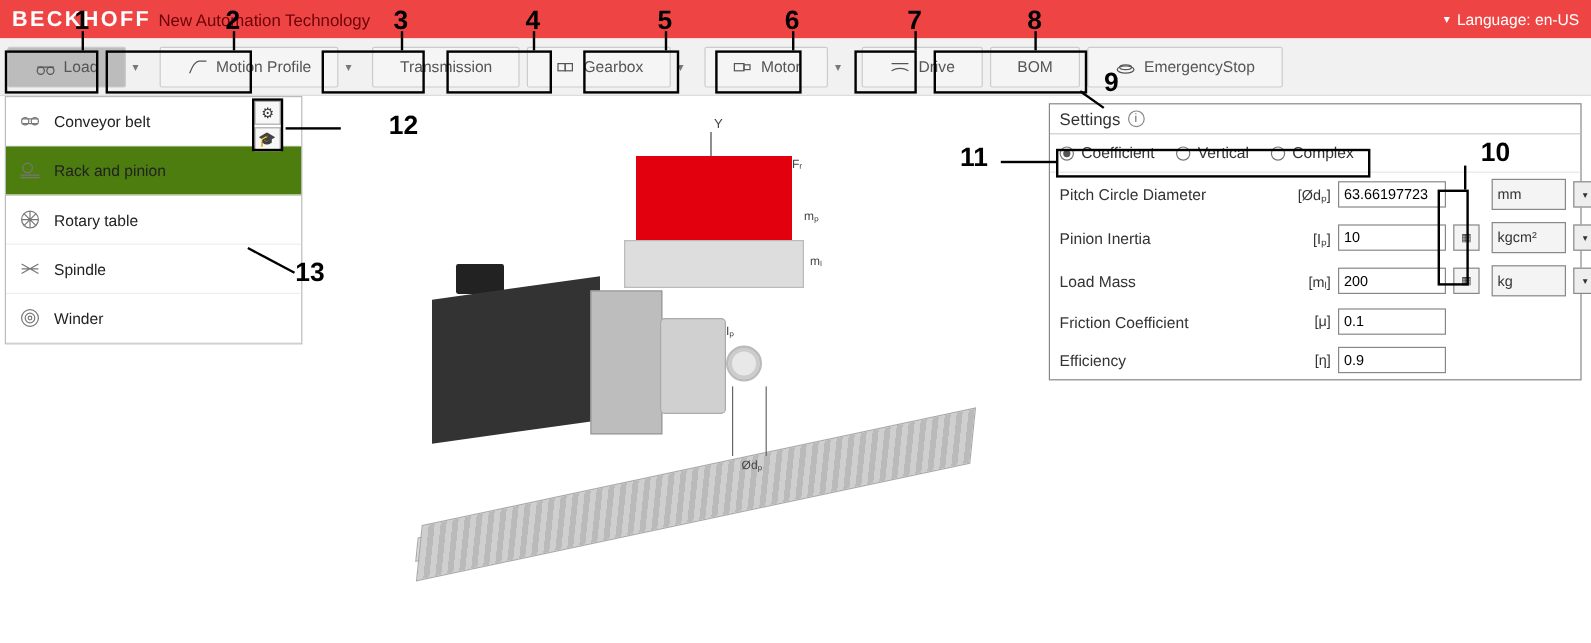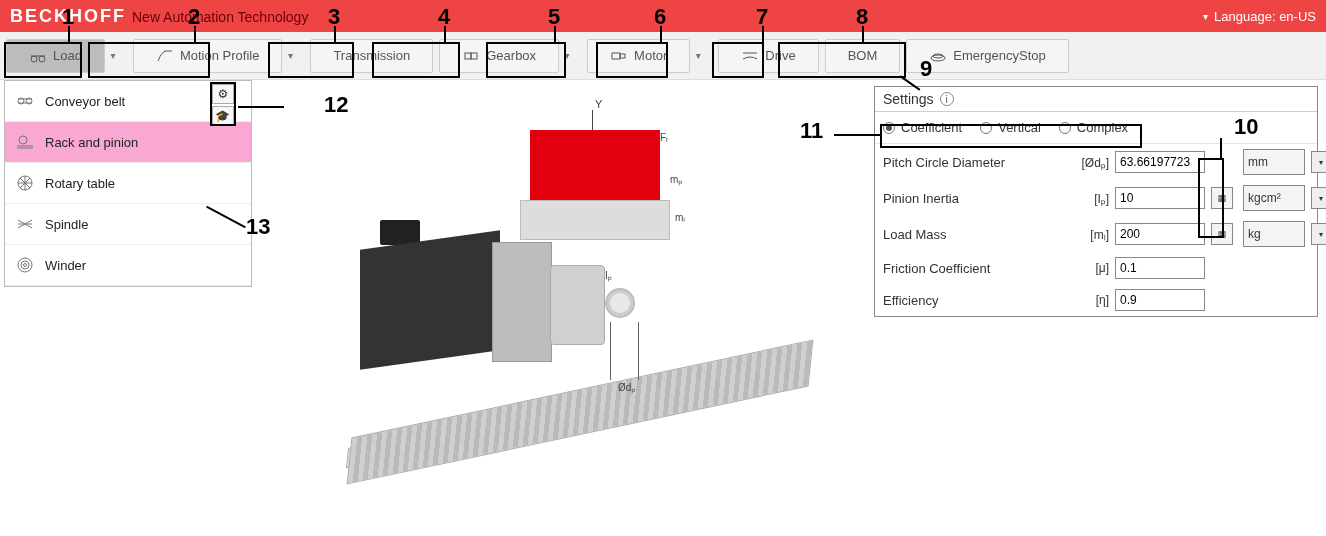--- a/index.html
+++ b/index.html
@@ -20,21 +20,21 @@
   .tool-btn { display: flex; align-items: center; gap: 6px; padding: 6px 22px; border: 1px solid transparent; background: #f5f5f5; border: 1px solid #ccc; border-radius: 2px; height: 34px; cursor: pointer; }
   .tool-btn.active { background: #bcbcbc; }
   .tool-btn .icon { width: 18px; height: 18px; display: inline-flex; align-items: center; justify-content: center; }
   .tool-btn .label { font-size: 13px; color: #555; }
   .tool-with-dd { display: flex; align-items: center; }
   .dd-chev { width: 16px; font-size: 10px; color: #777; text-align: center; cursor: pointer; margin-right: 6px; }
 
   
   .sidebar { position: absolute; top: 80px; left: 4px; width: 248px; border: 1px solid #bbb; background: #fff; }
   .sidebar-item { display: flex; align-items: center; gap: 10px; padding: 10px 10px; border-bottom: 1px solid #eee; cursor: pointer; }
-  .sidebar-item.selected { background: #f9a8d4; }
+  .sidebar-item.selected { background: #4d7c0f; }
   .sidebar-item .sb-icon { width: 20px; height: 20px; display: inline-flex; align-items: center; justify-content: center; color: #777; }
   .sidebar-item .sb-label { font-size: 13px; color: #222; }
 
   
   .mini-col { position: absolute; top: 84px; left: 212px; display: flex; flex-direction: column; gap: 2px; }
   .mini-btn { width: 22px; height: 20px; border: 1px solid #aaa; background: #f7f7f7; display: flex; align-items: center; justify-content: center; cursor: pointer; font-size: 12px; }
 
   
   .canvas { position: absolute; top: 90px; left: 310px; width: 560px; height: 420px; }
   .motor-body { position: absolute; left: 50px; top: 150px; width: 140px; height: 120px; background: #333; transform: skewY(-8deg); }

